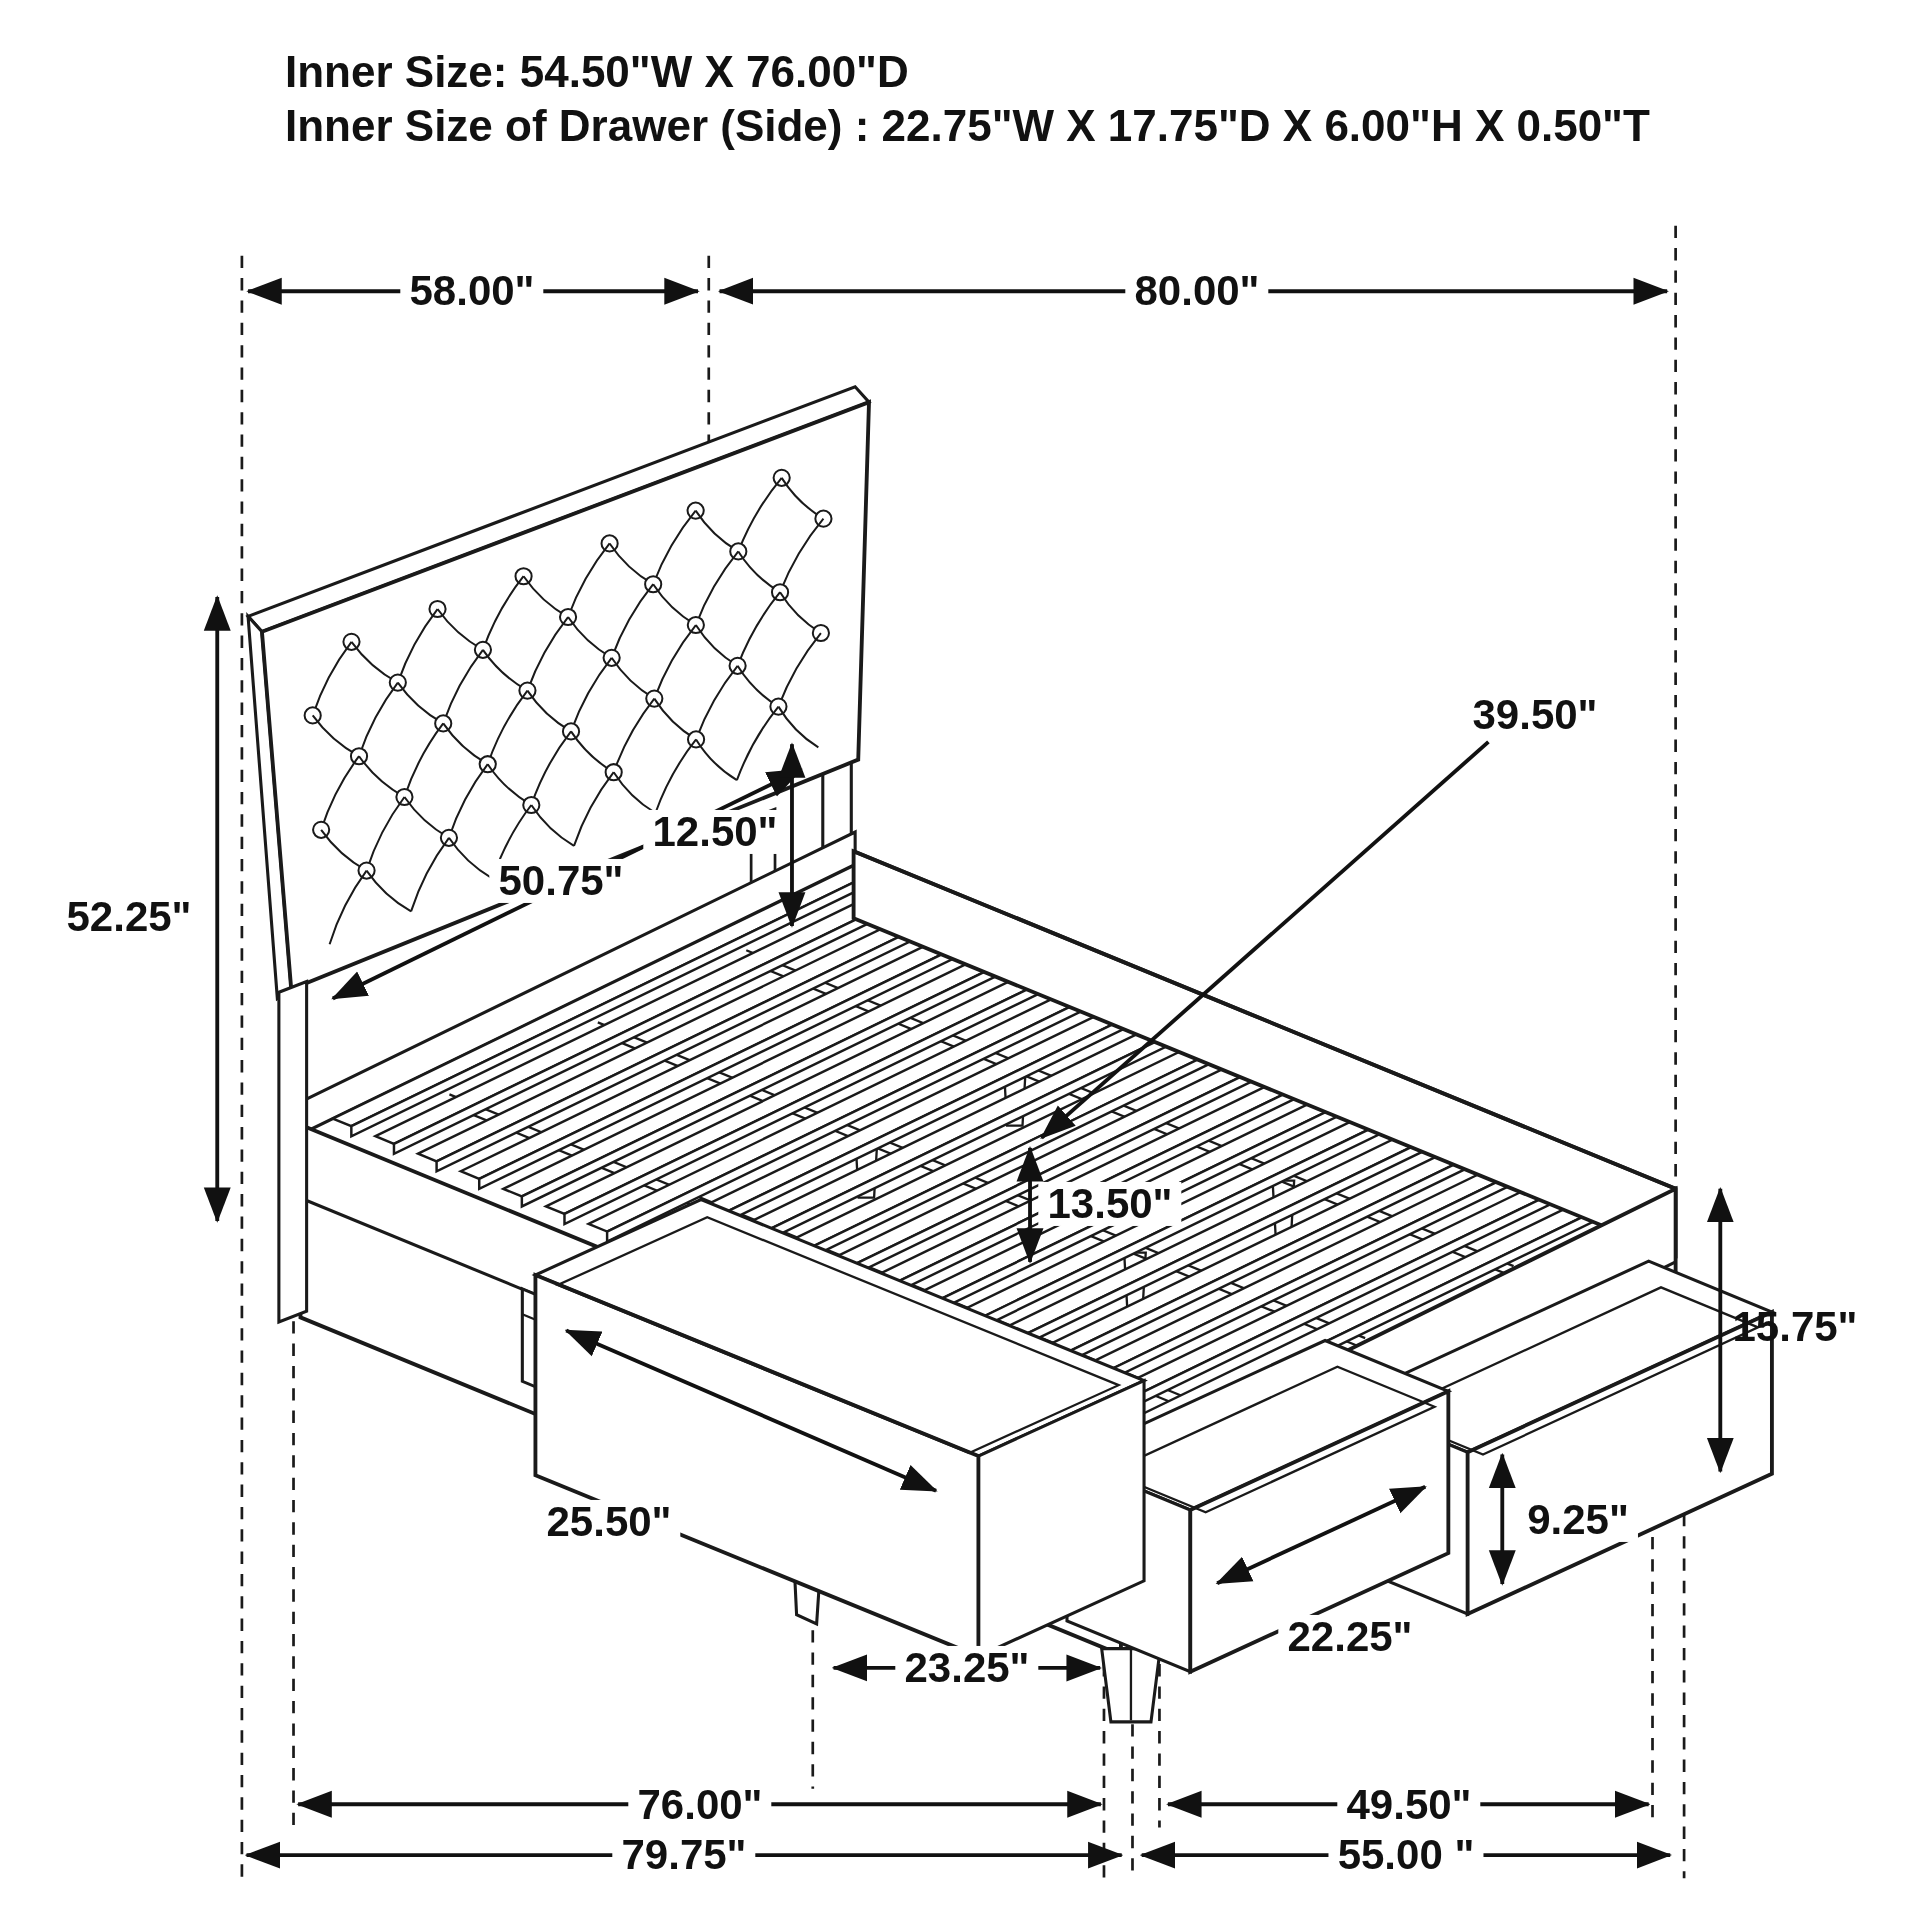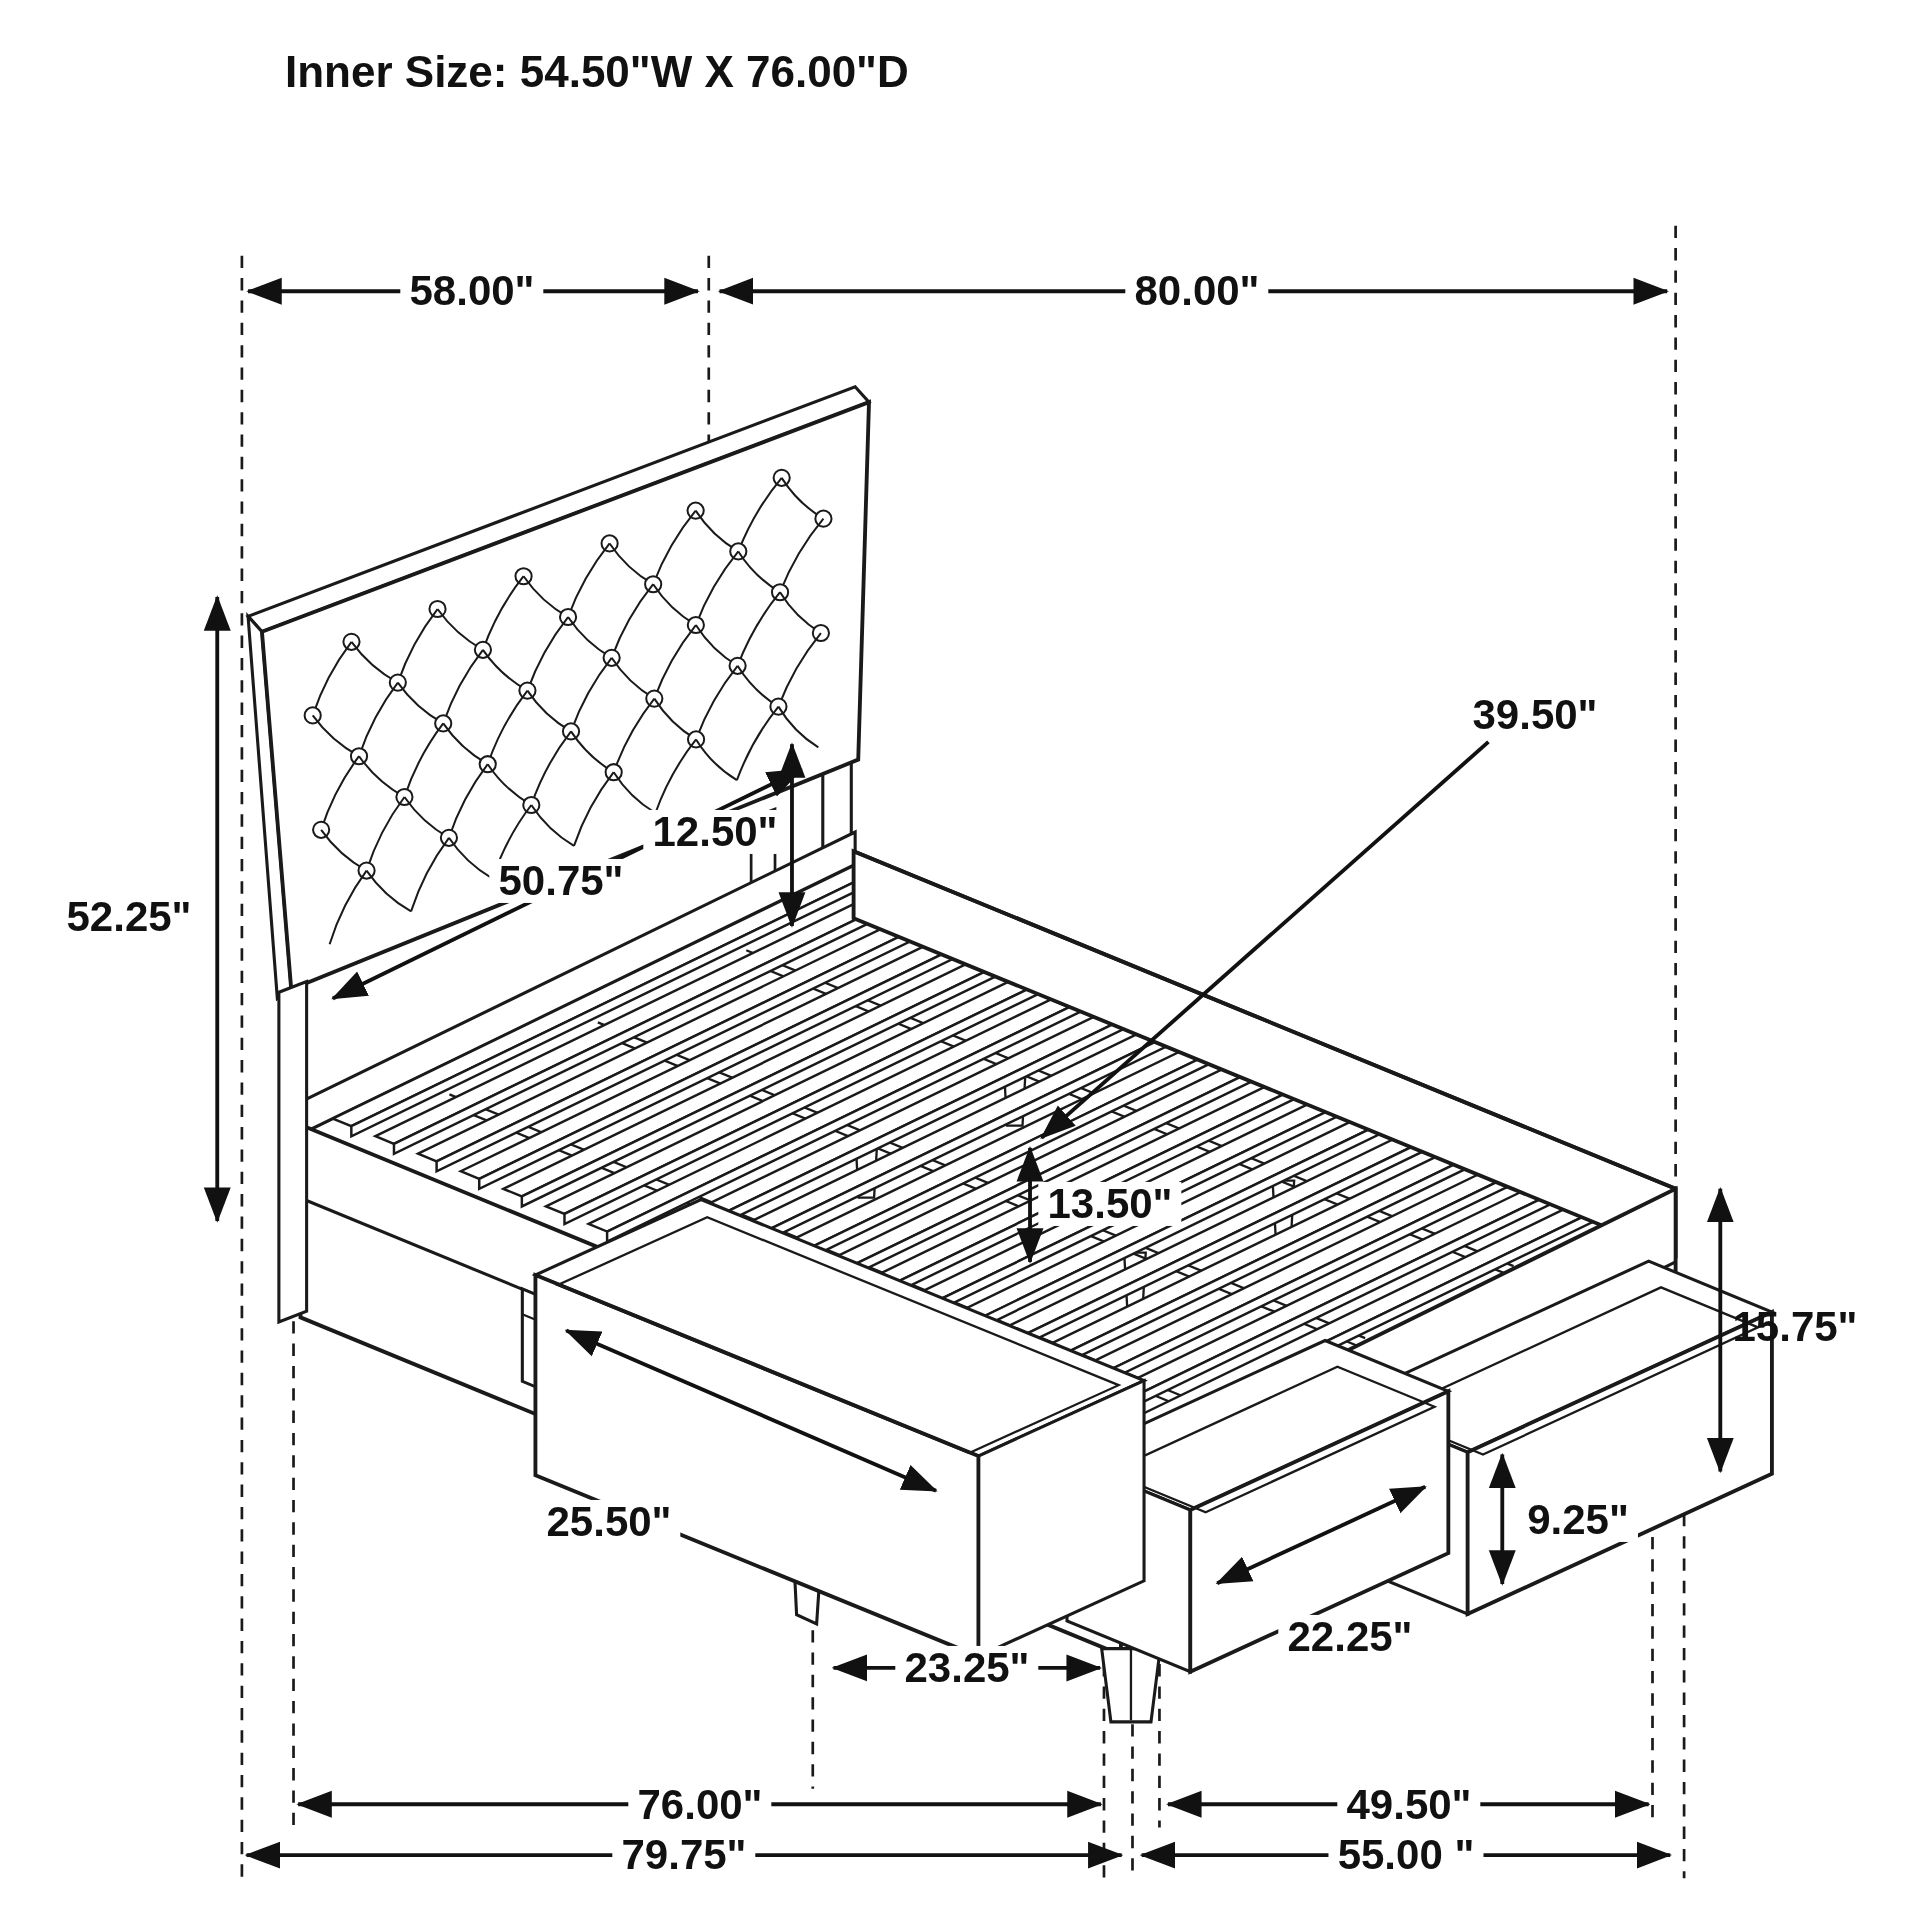--- a/index.html
+++ b/index.html
@@ -264,20 +264,21 @@
       <line x1="1082" y1="2165" x2="1428" y2="2165" marker-start="url(#ah)" marker-end="url(#ah)"></line>
       <line x1="387" y1="2342" x2="1429" y2="2342" marker-start="url(#ah)" marker-end="url(#ah)"></line>
       <line x1="1516" y1="2342" x2="2140" y2="2342" marker-start="url(#ah)" marker-end="url(#ah)"></line>
       <line x1="320" y1="2408" x2="1456" y2="2408" marker-start="url(#ah)" marker-end="url(#ah)"></line>
       <line x1="1482" y1="2408" x2="2168" y2="2408" marker-start="url(#ah)" marker-end="url(#ah)"></line>
     </g>
   </svg>
 
   <div class="titleblock">
     <div class="titleline">Inner Size: 54.50"W X 76.00"D</div>
+    <div class="titleline">Inner Size of Drawer (Side) : 22.75"W X 17.75"D X 6.00"H X 0.50"T</div>
   </div>
 
   <div class="dim" style="left:472px;top:291px;">58.00"</div>
   <div class="dim" style="left:1197px;top:291px;">80.00"</div>
   <div class="dim nobg" style="left:129px;top:917px;">52.25"</div>
   <div class="dim" style="left:561px;top:881px;">50.75"</div>
   <div class="dim" style="left:715px;top:832px;">12.50"</div>
   <div class="dim nobg" style="left:1535px;top:715px;">39.50"</div>
   <div class="dim" style="left:1110px;top:1204px;">13.50"</div>
   <div class="dim nobg" style="left:1795px;top:1327px;">15.75"</div>

